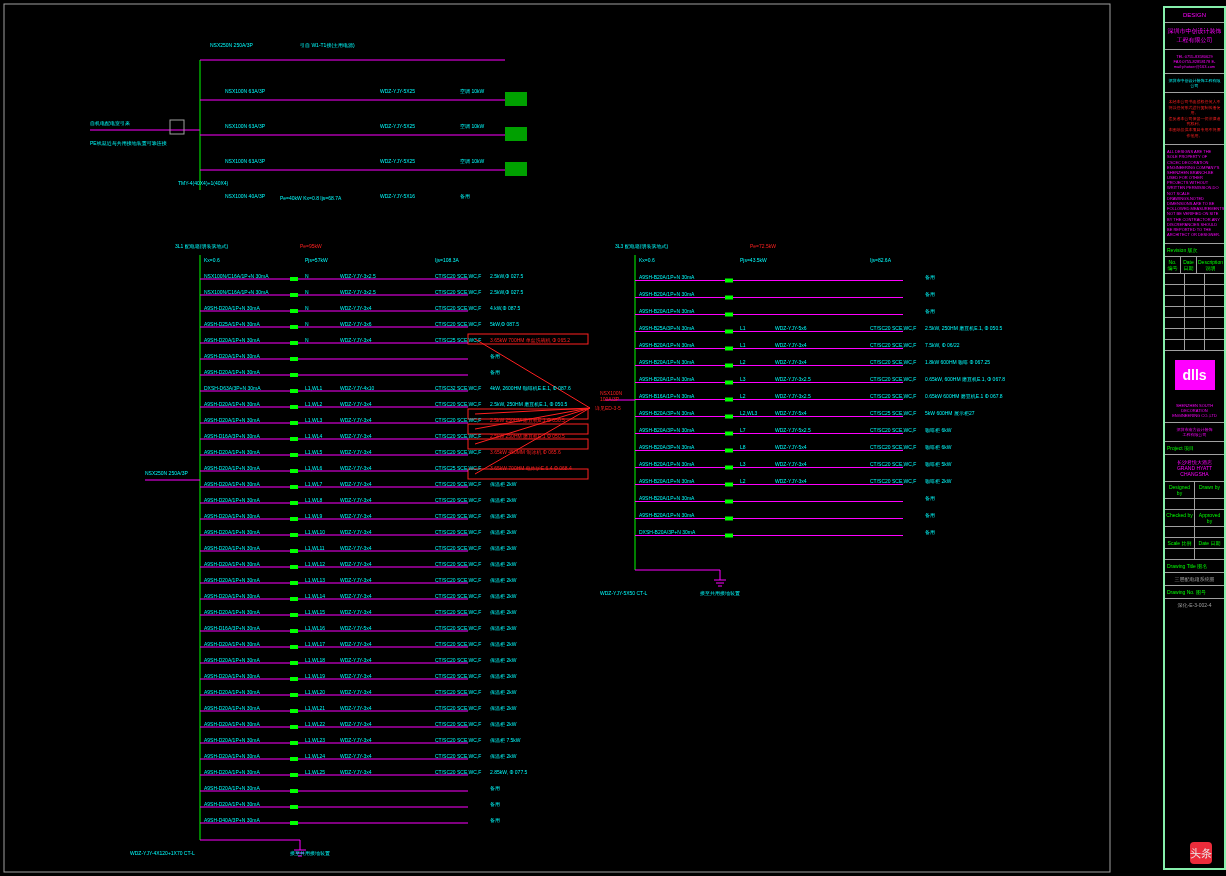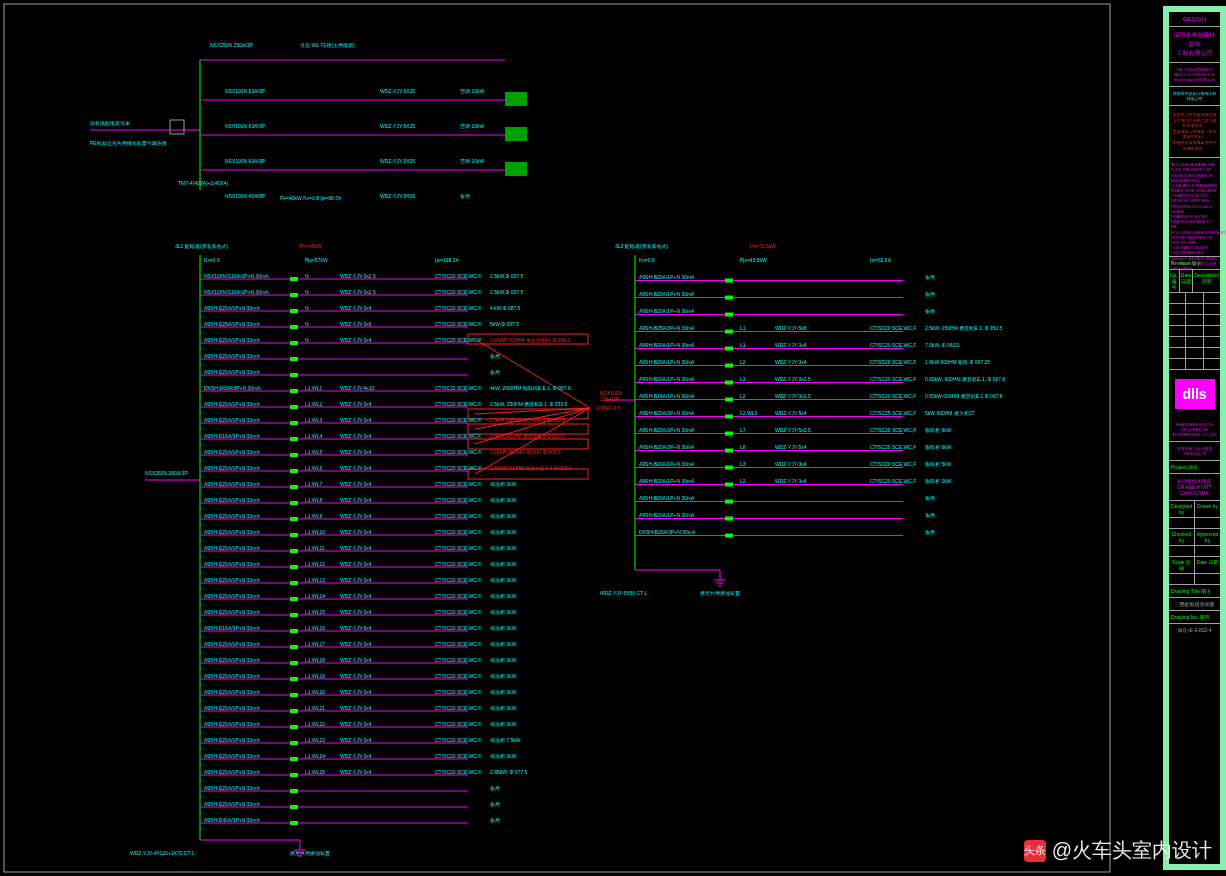--- a/index.html
+++ b/index.html
@@ -1,18 +1,18 @@
 <!DOCTYPE html>
 <html><head>
 <meta charset="utf-8">
 <style>
 body { margin:0; background:#000; font-family:"Microsoft YaHei",sans-serif; color:#fff; width:1226px; height:876px; position:relative; overflow:hidden; }
 .canvas { position:absolute; left:0; top:0; width:1120px; height:876px; }
 .title-block { position:absolute; right:0; top:0; width:106px; height:876px; }
-.frame { position:absolute; left:6px; top:6px; right:0; bottom:6px; border:6px solid #86efac;margin-left:37px; }
+.frame { position:absolute; left:6px; top:6px; right:0; bottom:6px; border:2px solid #86efac;margin-left:37px; }
 .hdr { text-align:center; font-size:6px; color:#ff00ff; padding:4px 2px; border-bottom:1px solid #a0a0a0; }
 .hdr.cy { color:#00ffff; }
 .hdr.red { color:#ff2020; }
 .cell { font-size:5px; color:#00ff00; padding:3px 2px; border-bottom:1px solid #a0a0a0; }
 .cell.gray { color:#a0a0a0; }
 .logo { height:48px; display:flex; align-items:center; justify-content:center; }
 .logo-box { width:40px; height:30px; background:#ff00ff; display:flex; align-items:center; justify-content:center; font-size:14px; font-weight:bold; }
 .row-tbl { display:flex; border-bottom:1px solid #a0a0a0; }
 .row-tbl > div { flex:1; font-size:5px; color:#00ff00; padding:2px 1px; border-right:1px solid #a0a0a0; text-align:center; }
 .row-tbl > div:last-child { border-right:none; }
@@ -779,14 +779,13 @@
       </div>
     <div class="cell">Drawing Title  图名</div>
     <div class="cell gray" style="text-align:center">三层配电箱系统图</div>
     <div class="cell">Drawing No.  图号</div>
     <div class="cell gray" style="text-align:center; border-bottom:none">深化-E-3-002-4</div>
   </div>
 </div>
 
 <div class="wm">
   <span class="wm-icon">头条</span>
-  <span>@火车头室内设计</span>
 </div>
 
 </body></html>

